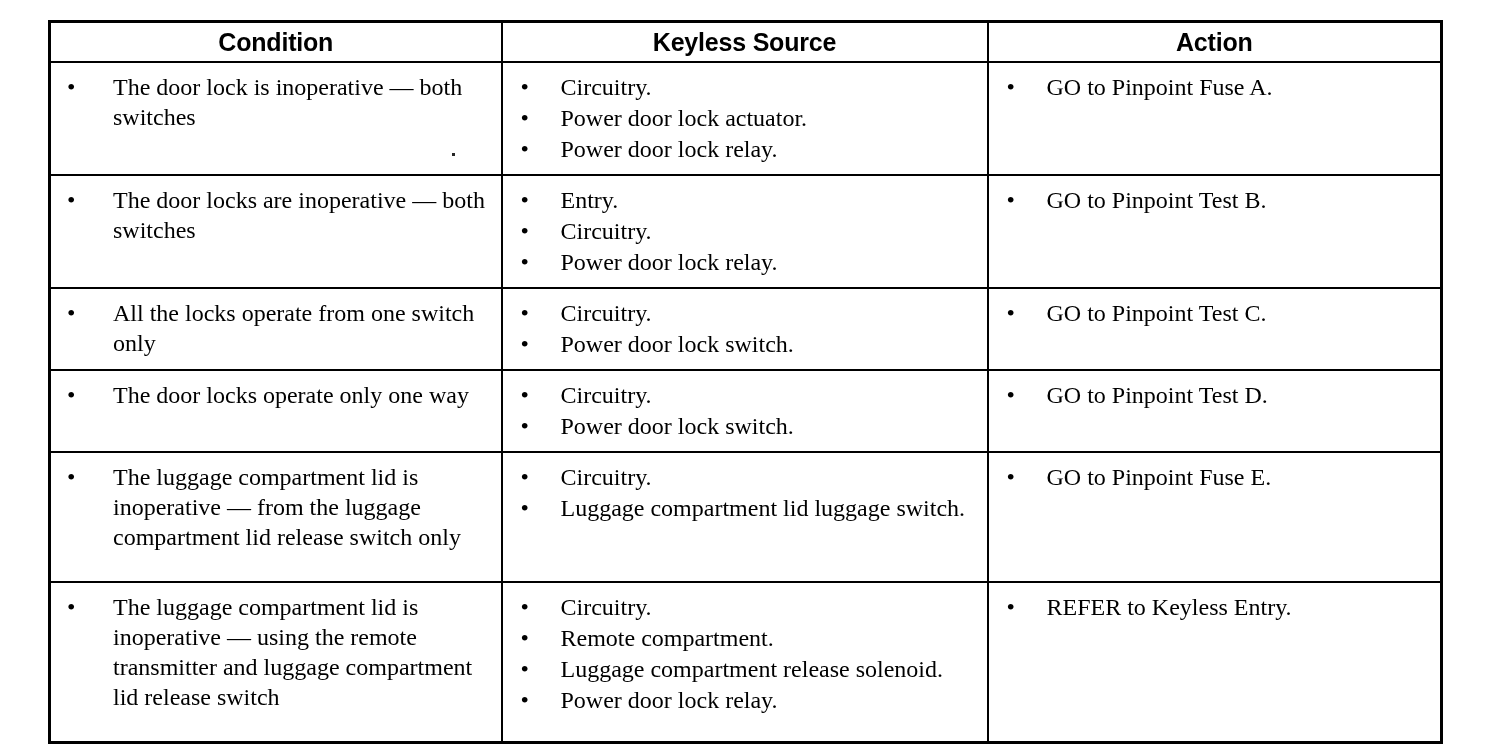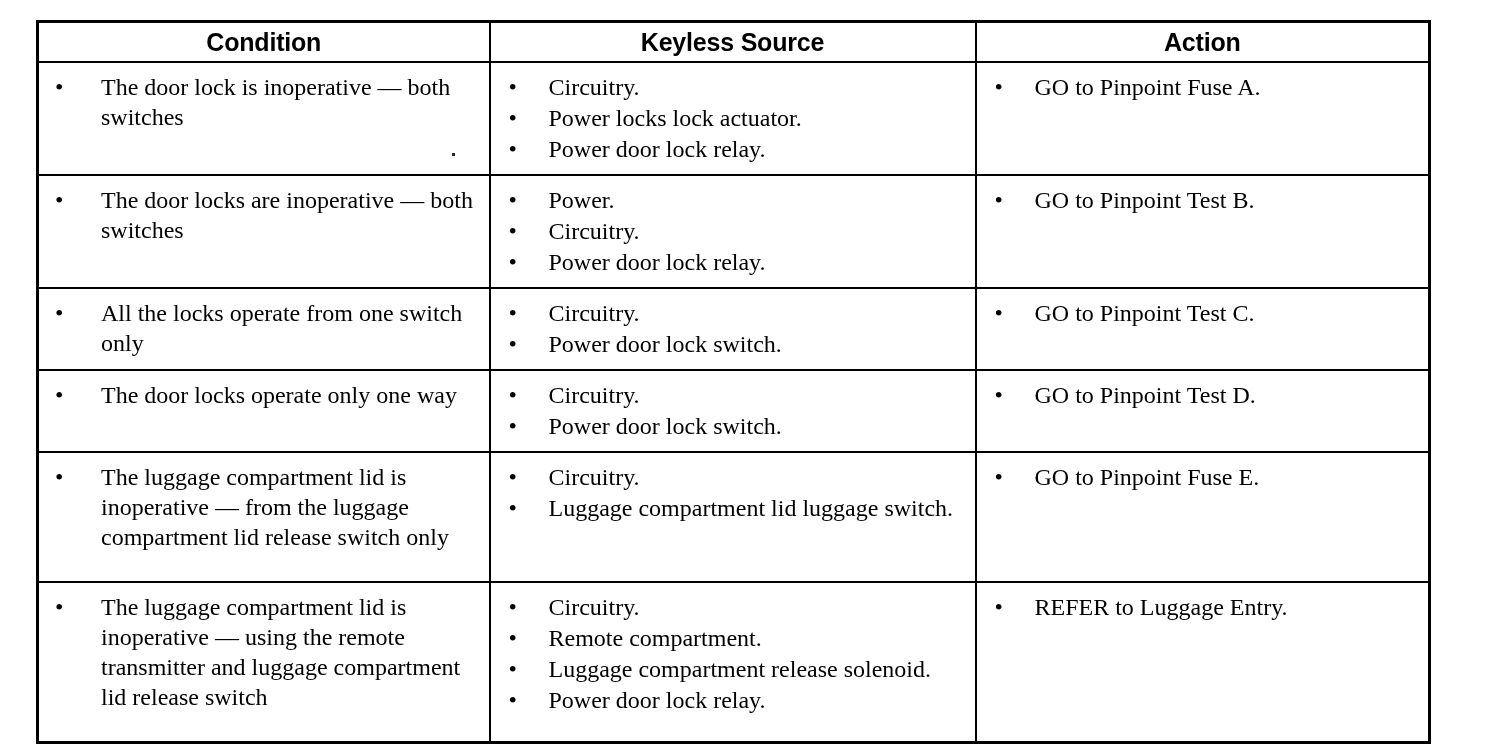--- a/index.html
+++ b/index.html
@@ -18,21 +18,21 @@
   #page {
     position: relative;
     width: 1504px;
     height: 748px;
     background: #ffffff;
   }
 
   
   table.diag {
     position: absolute;
-    left: 36px;
+    left: 48px;
     top: 20px;
     width: 1392px;
     border-collapse: collapse;
     table-layout: fixed;
     background: #ffffff;
   }
 
   table.diag col.c1 { width: 452px; }
   table.diag col.c2 { width: 486px; }
   table.diag col.c3 { width: 454px; }
@@ -144,39 +144,39 @@
     <tbody id="tbody">
         <tr class="r1">
           <td class="condition">
             <ul class="bl">
               <li><span class="bullet">•</span><span>The door lock is inoperative — both switches</span></li>
             </ul>
           </td>
           <td class="source">
             <ul class="bl">
               <li><span class="bullet">•</span><span>Circuitry.</span></li>
-              <li><span class="bullet">•</span><span>Power locks lock actuator.</span></li>
+              <li><span class="bullet">•</span><span>Power door lock actuator.</span></li>
               <li><span class="bullet">•</span><span>Power door lock relay.</span></li>
             </ul>
           </td>
           <td class="action">
             <ul class="bl">
               <li><span class="bullet">•</span><span>GO to Pinpoint Fuse A.</span></li>
             </ul>
           </td>
         </tr>
         <tr class="r2">
           <td class="condition">
             <ul class="bl">
               <li><span class="bullet">•</span><span>The door locks are inoperative — both switches</span></li>
             </ul>
           </td>
           <td class="source">
             <ul class="bl">
-              <li><span class="bullet">•</span><span>Power.</span></li>
+              <li><span class="bullet">•</span><span>Entry.</span></li>
               <li><span class="bullet">•</span><span>Circuitry.</span></li>
               <li><span class="bullet">•</span><span>Power door lock relay.</span></li>
             </ul>
           </td>
           <td class="action">
             <ul class="bl">
               <li><span class="bullet">•</span><span>GO to Pinpoint Test B.</span></li>
             </ul>
           </td>
         </tr>
@@ -243,21 +243,21 @@
           <td class="source">
             <ul class="bl">
               <li><span class="bullet">•</span><span>Circuitry.</span></li>
               <li><span class="bullet">•</span><span>Remote compartment.</span></li>
               <li><span class="bullet">•</span><span>Luggage compartment release solenoid.</span></li>
               <li><span class="bullet">•</span><span>Power door lock relay.</span></li>
             </ul>
           </td>
           <td class="action">
             <ul class="bl">
-              <li><span class="bullet">•</span><span>REFER to  Luggage Entry.</span></li>
+              <li><span class="bullet">•</span><span>REFER to  Keyless Entry.</span></li>
             </ul>
           </td>
         </tr>
       </tbody>
   </table>
 
   <div class="speck" style="left:452px; top:153px;"></div>
   <div class="speck" style="left:424px; top:174px; width:2px; height:2px;"></div>
 
 </div>

